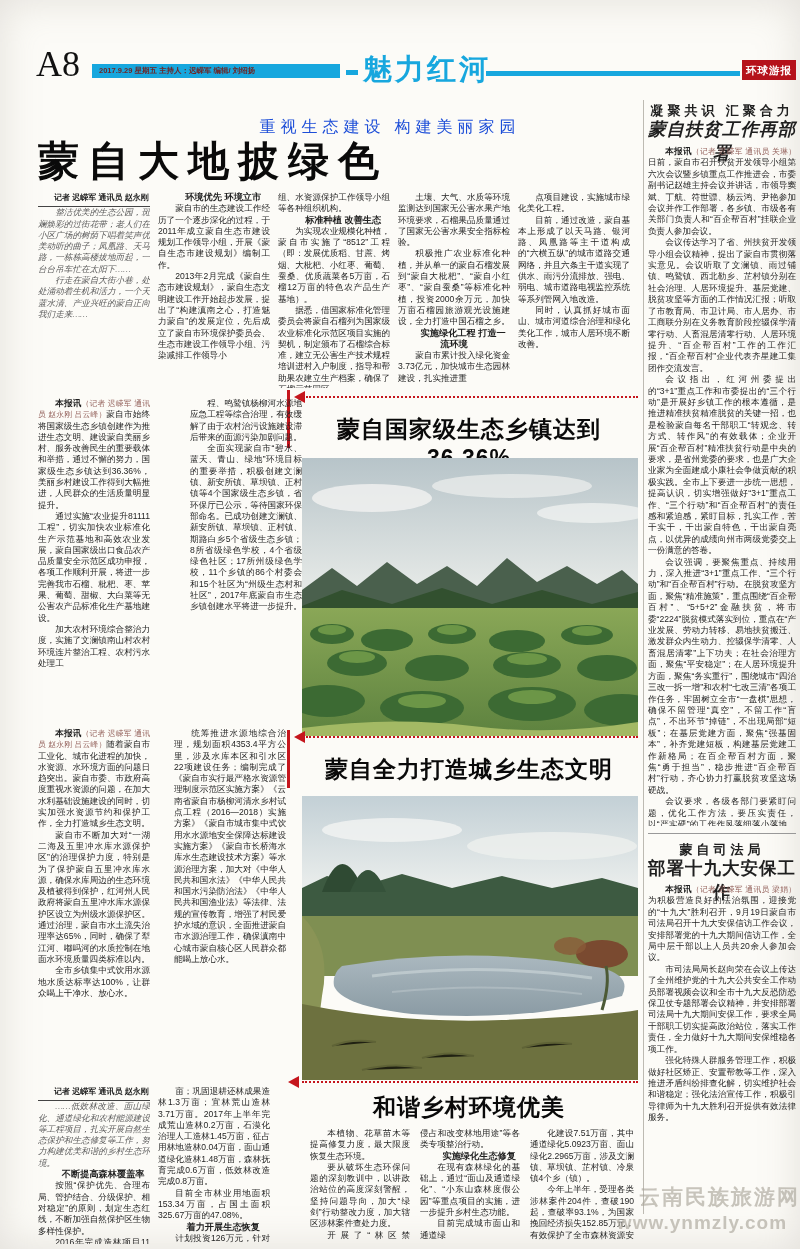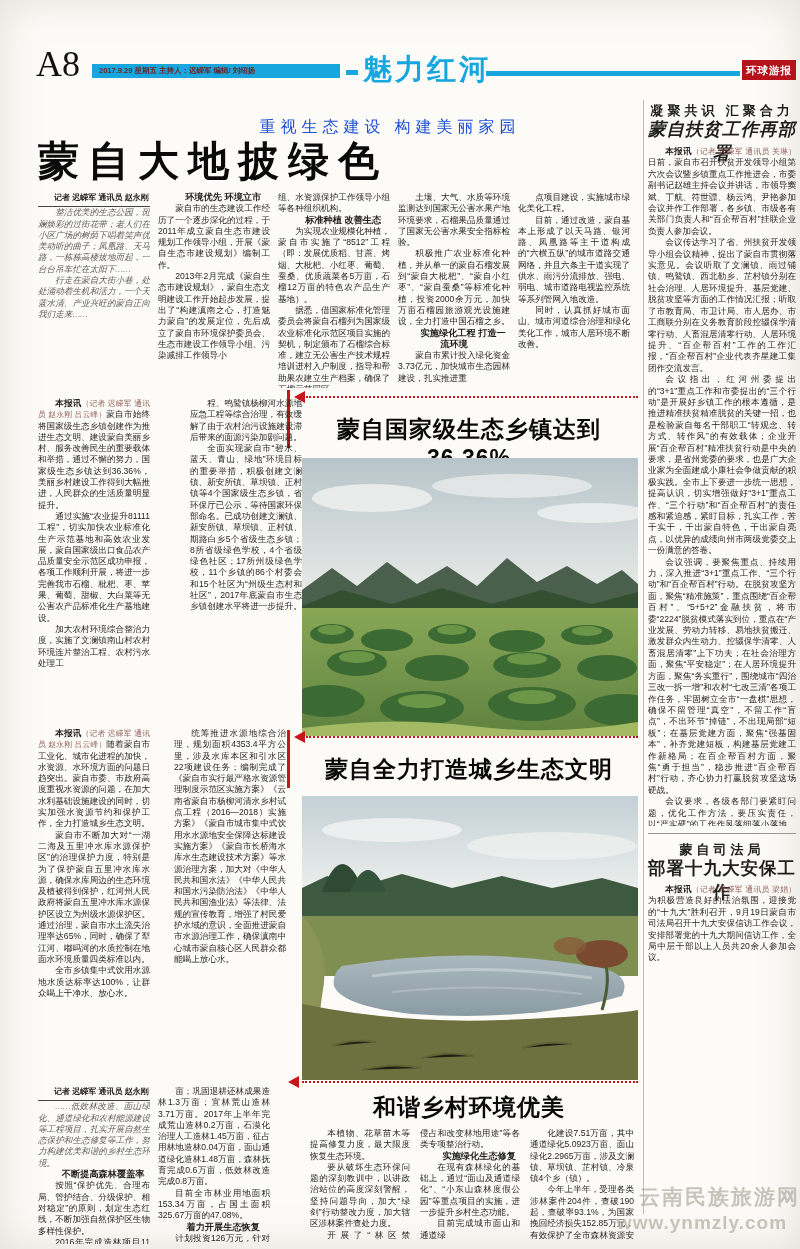--- a/index.html
+++ b/index.html
@@ -289,20 +289,24 @@
         <p>会议要求，各级各部门要紧盯问题，优化工作方法，要压实责任，以“严实硬”的工作作风落细落小落地，要在监督执纪上进一步严实，做到履职尽责，阳光扶贫，廉洁扶贫，确保“3+1”重点工作、“三个行动”和“百企帮百村”活动取得实效。</p>
       </div>
   </div>
 
   <div class="sdiv" style="top:833px;"></div>
 
   <div class="side side-kicker" style="top:841px;">蒙自司法局</div>
   <div class="side side-headline" style="top:856px;">部署十九大安保工作</div>
   <div class="side sidebody" style="top:884px;height:328px;">
     <p><span class="intro-label">本报讯</span><span class="intro-src">（记者 迟嵘军 通讯员 梁娟）</span><span>为积极营造良好的法治氛围，迎接党的“十九大”胜利召开，9月19日蒙自市司法局召开十九大安保信访工作会议，安排部署党的十九大期间信访工作，全局中层干部以上人员共20余人参加会议。</span></p>
+    <div>
+        <p>市司法局局长赵向荣在会议上传达了全州维护党的十九大公共安全工作动员部署视频会议和全市十九大反恐防恐保卫仗专题部署会议精神，并安排部署司法局十九大期间安保工作，要求全局干部职工切实提高政治站位，落实工作责任，全力做好十九大期间安保维稳各项工作。</p>
+        <p>强化特殊人群服务管理工作，积极做好社区矫正、安置帮教等工作，深入推进矛盾纠纷排查化解，切实维护社会和谐稳定；强化法治宣传工作，积极引导律师为十九大胜利召开提供有效法律服务。</p>
+      </div>
   </div>
 
   <div class="watermark">
     <div class="w1">云南民族旅游网</div>
     <div class="w2">www.ynmzly.com</div>
   </div>
 
 </div>
 
 </body></html>

